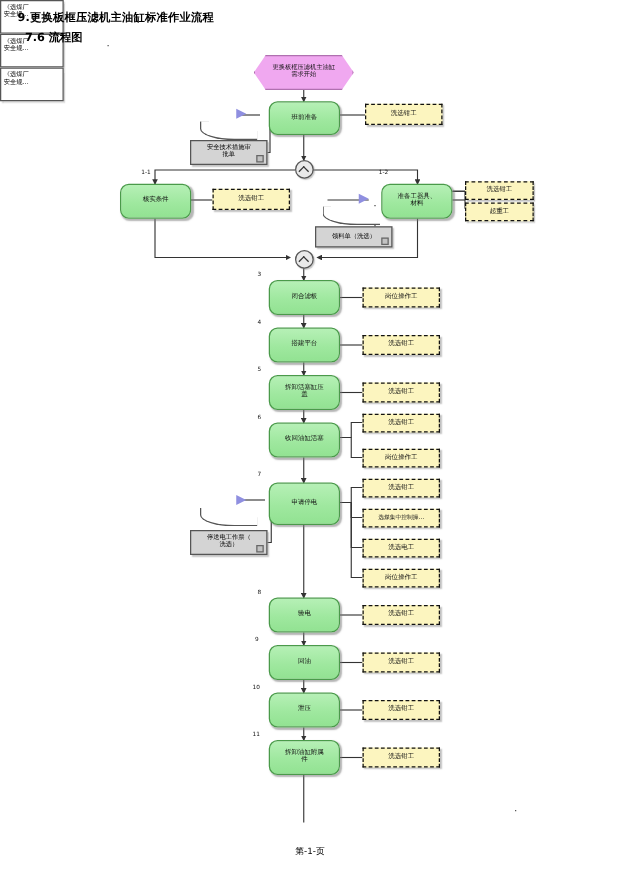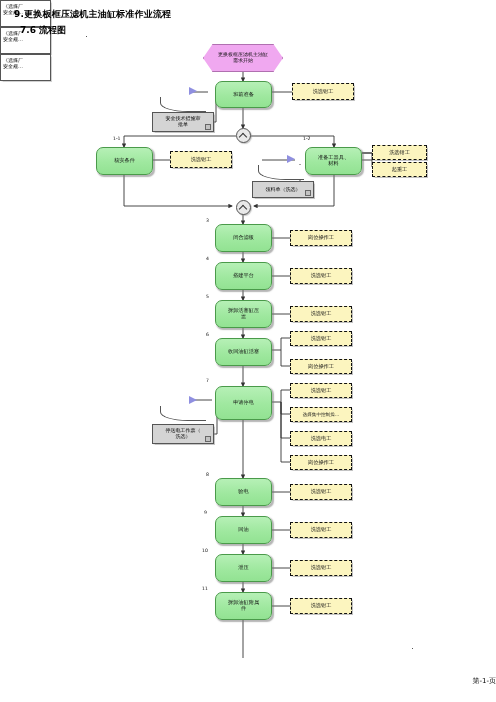--- a/index.html
+++ b/index.html
@@ -123,21 +123,21 @@
   .stepnum{
     position:absolute;font-size:4.6px;color:#111;
   }
   
   .branchlbl{
     position:absolute;font-size:4.6px;color:#111;
   }
 
   .footer{
     position:absolute;left:0;top:676px;width:496px;
-    text-align:right;font-size:7px;color:#000;
+    text-align:center;font-size:7px;color:#000;
   }
 </style>
 </head>
 <body>
 
 <div id="page">
 
   <div class="doc-title">9.更换板框压滤机主油缸标准作业流程</div>
   <div class="doc-subtitle">7.6 流程图</div>
   <div class="stray-dot"></div>

